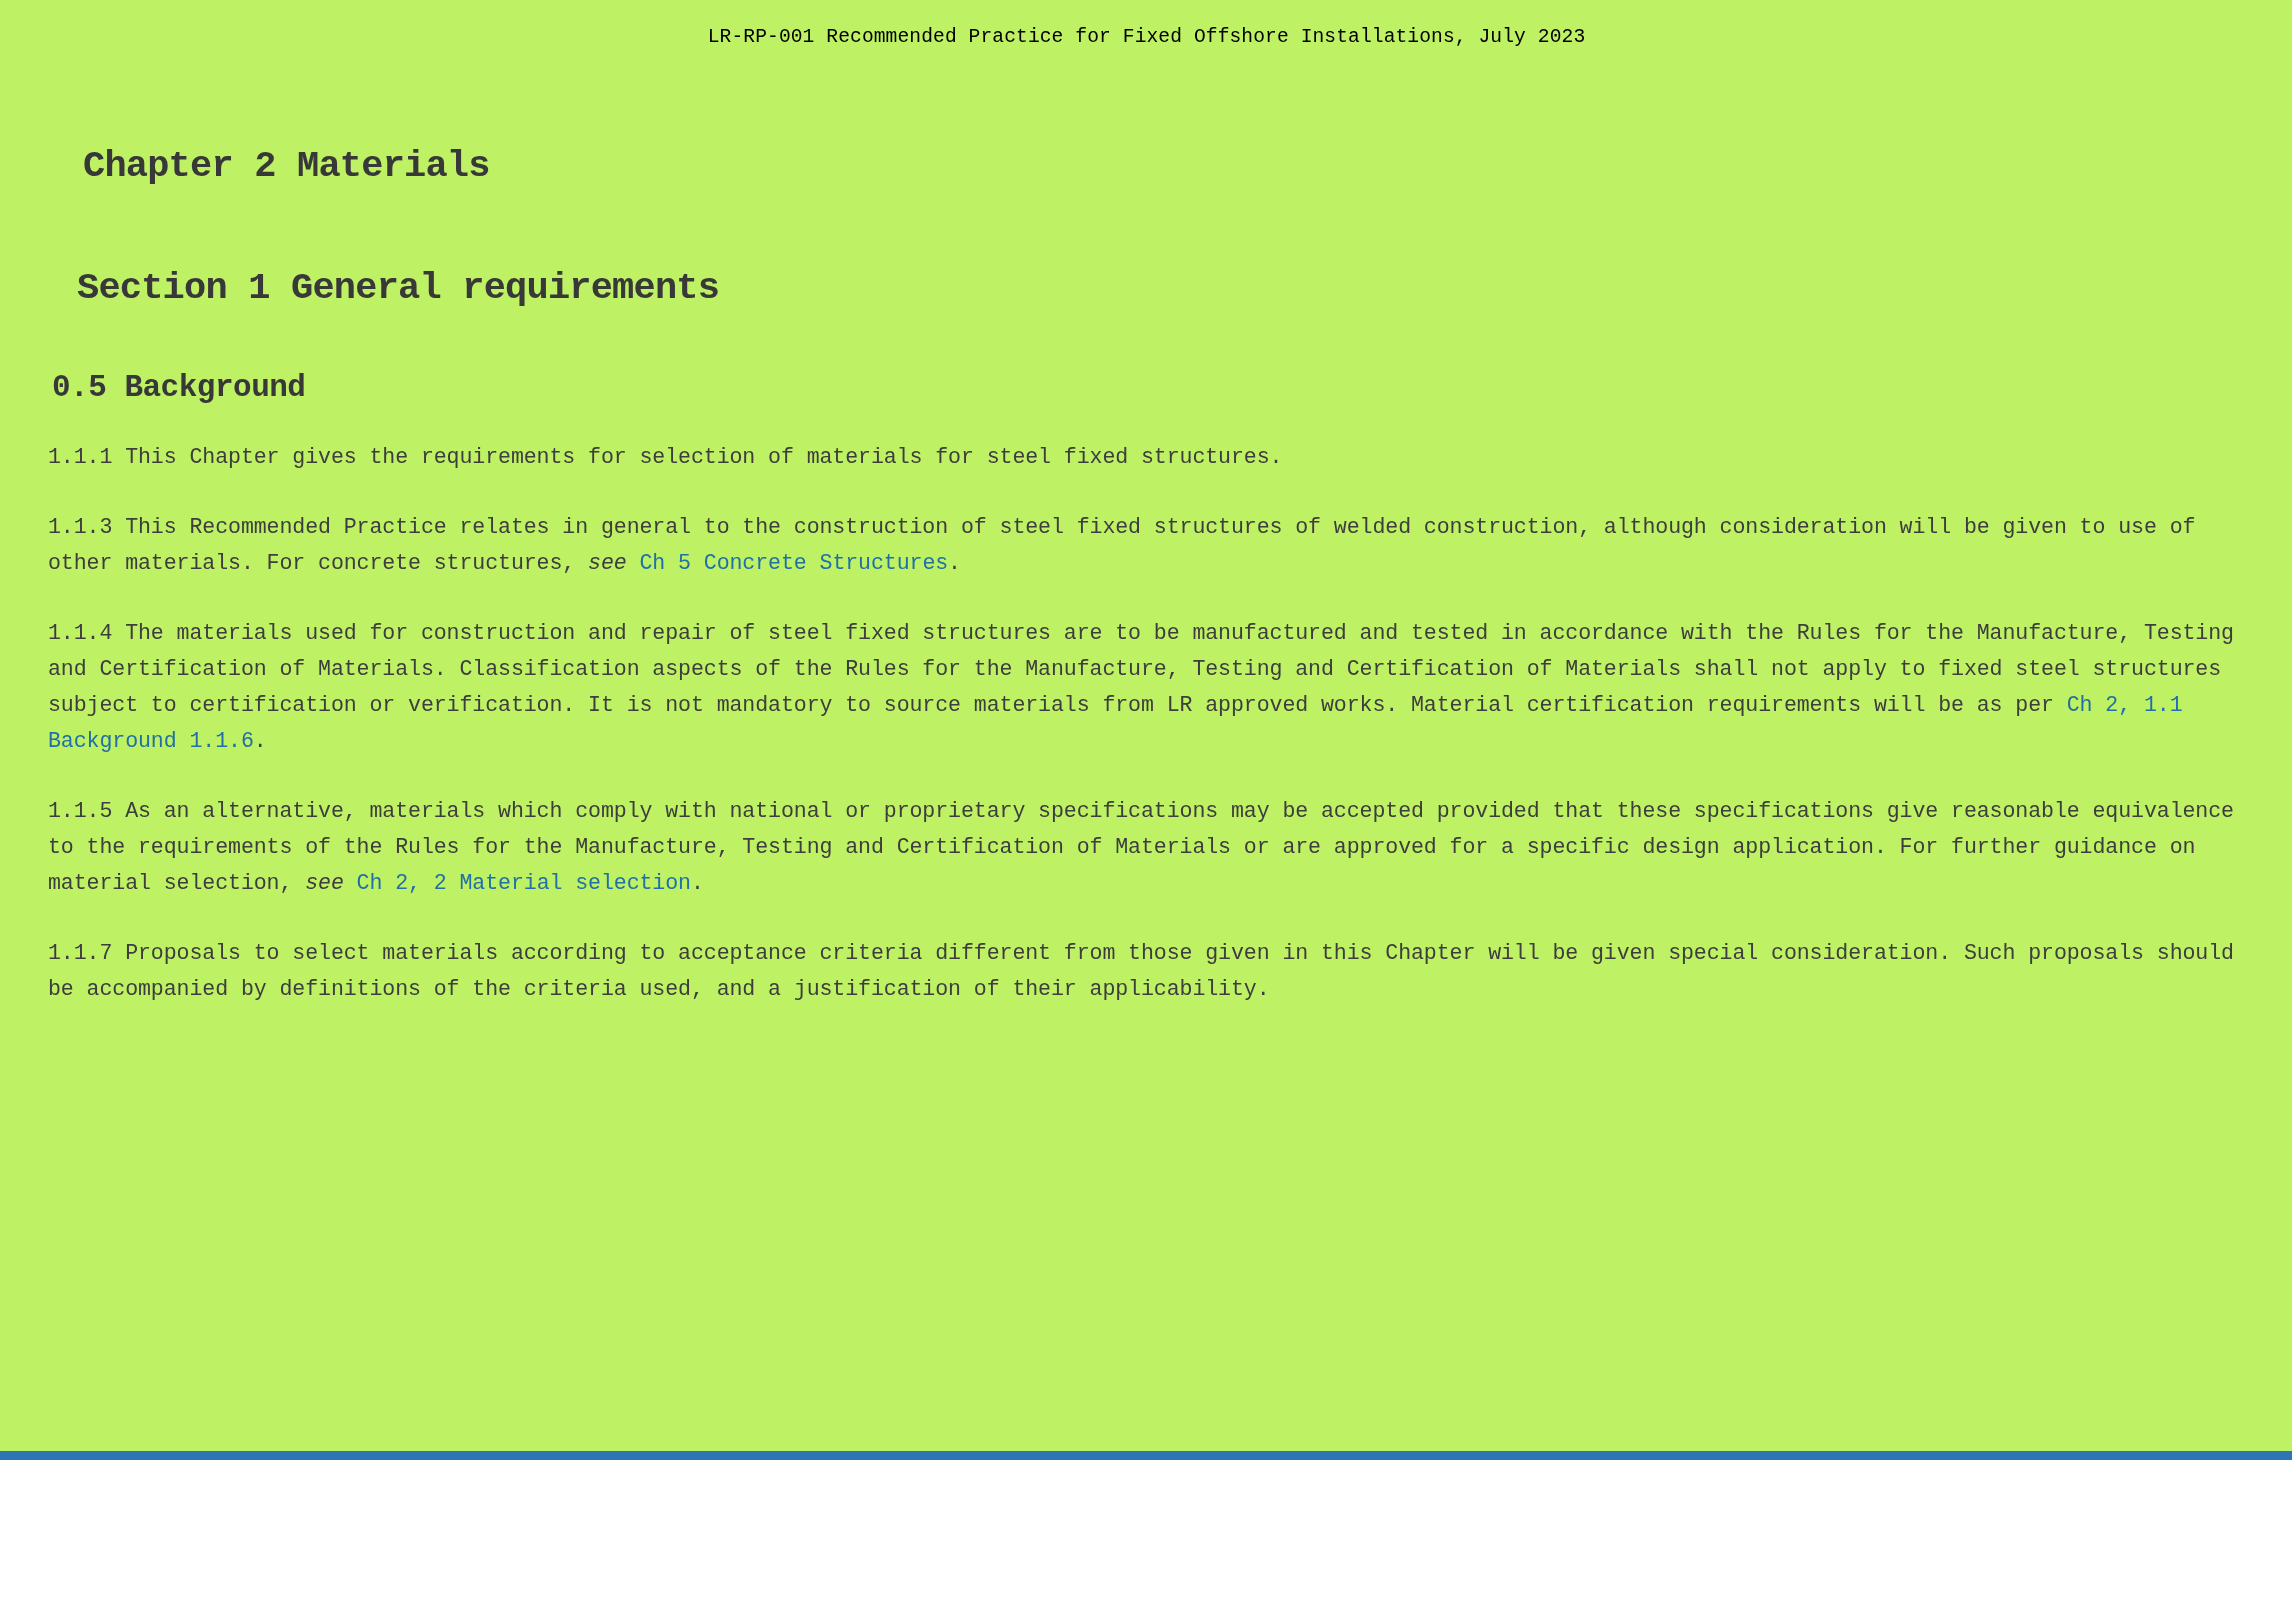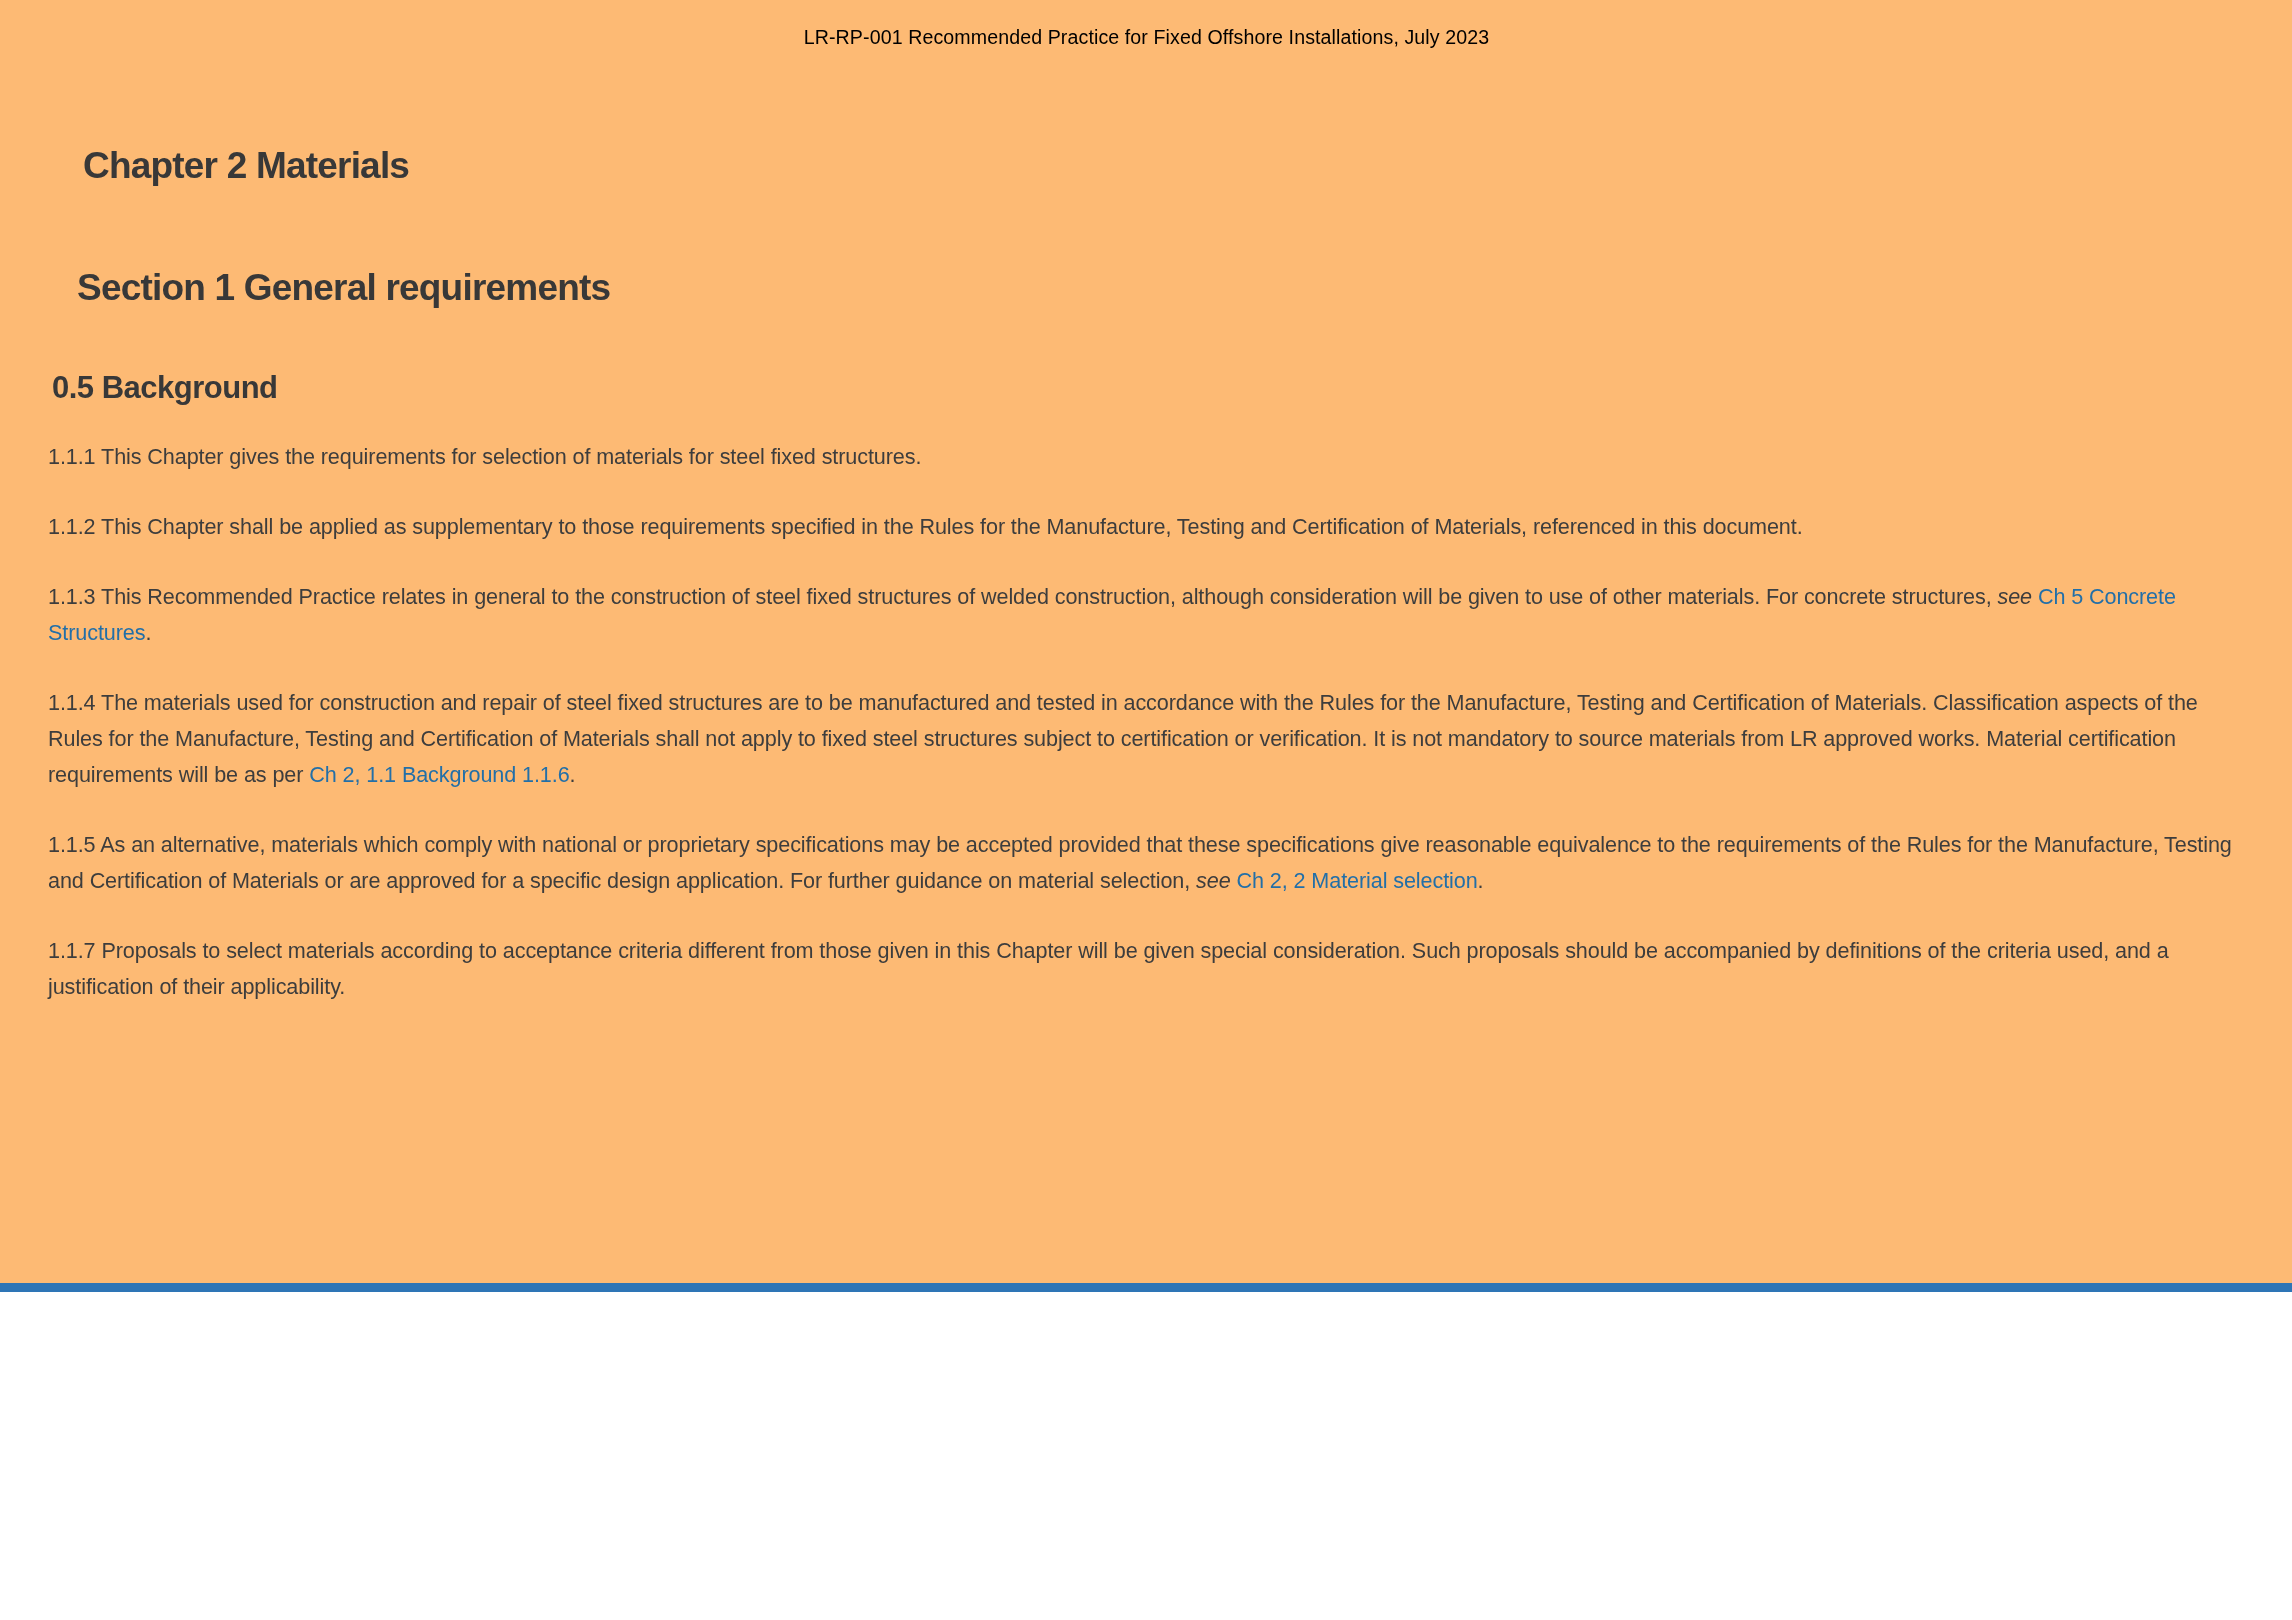--- a/index.html
+++ b/index.html
@@ -1,22 +1,22 @@
 <!DOCTYPE html>
 <html><head>
 <meta charset="utf-8">
 <style>
   html, body { margin: 0; padding: 0; background: #ffffff; }
   .page {
     position: relative;
     width: 2293px;
-    height: 1292px;
-    background: #fdba74;
+    height: 1460px;
+    background: #bef264;
     overflow: hidden;
-    font-family: Liberation Sans, sans-serif;
+    font-family: Liberation Mono, monospace;
   }
   .doc-header {
     position: absolute;
     top: 25.5px;
     left: 0;
     width: 100%;
     text-align: center;
     font-size: 19.6px;
     color: #000000;
     letter-spacing: 0.1px;
@@ -89,21 +89,20 @@
   <div class="doc-header">LR-RP-001 Recommended Practice for Fixed Offshore Installations, July 2023</div>
 
   <h1 class="chapter-title" style="margin:16px;">Chapter 2 Materials</h1>
 
   <h2 class="section-title" style="margin:10px;">Section 1 General requirements</h2>
 
   <h3 class="subsection-title" style="margin:0;">0.5 Background</h3>
 
   <div class="paragraphs">
     <p><span>1.1.1 This Chapter gives the requirements for selection of materials for steel fixed structures.</span></p>
-    <p><span>1.1.2 This Chapter shall be applied as supplementary to those requirements specified in the Rules for the Manufacture, Testing and Certification of Materials, referenced in this document.</span></p>
     <p><span>1.1.3 This Recommended Practice relates in general to the construction of steel fixed structures of welded construction, although consideration will be given to use of other materials. For concrete structures, </span><em>see</em><span> </span><a href="#" class="doc-link" style="color: rgb(34, 111, 168);">Ch 5 Concrete Structures</a><span>.</span></p>
     <p><span>1.1.4 The materials used for construction and repair of steel fixed structures are to be manufactured and tested in accordance with the Rules for the Manufacture, Testing and Certification of Materials. Classification aspects of the Rules for the Manufacture, Testing and Certification of Materials shall not apply to fixed steel structures subject to certification or verification. It is not mandatory to source materials from LR approved works. Material certification requirements will be as per </span><a href="#" class="doc-link" style="color: rgb(34, 111, 168);">Ch 2, 1.1 Background 1.1.6</a><span>.</span></p>
     <p><span>1.1.5 As an alternative, materials which comply with national or proprietary specifications may be accepted provided that these specifications give reasonable equivalence to the requirements of the Rules for the Manufacture, Testing and Certification of Materials or are approved for a specific design application. For further guidance on material selection, </span><em>see</em><span> </span><a href="#" class="doc-link" style="color: rgb(34, 111, 168);">Ch 2, 2 Material selection</a><span>.</span></p>
     <p><span>1.1.7 Proposals to select materials according to acceptance criteria different from those given in this Chapter will be given special consideration. Such proposals should be accompanied by definitions of the criteria used, and a justification of their applicability.</span></p>
   </div>
 
   <div class="page-number">17/140</div>
 
   <div class="footer-bar" style="background: rgb(46, 117, 182);"></div>
 

